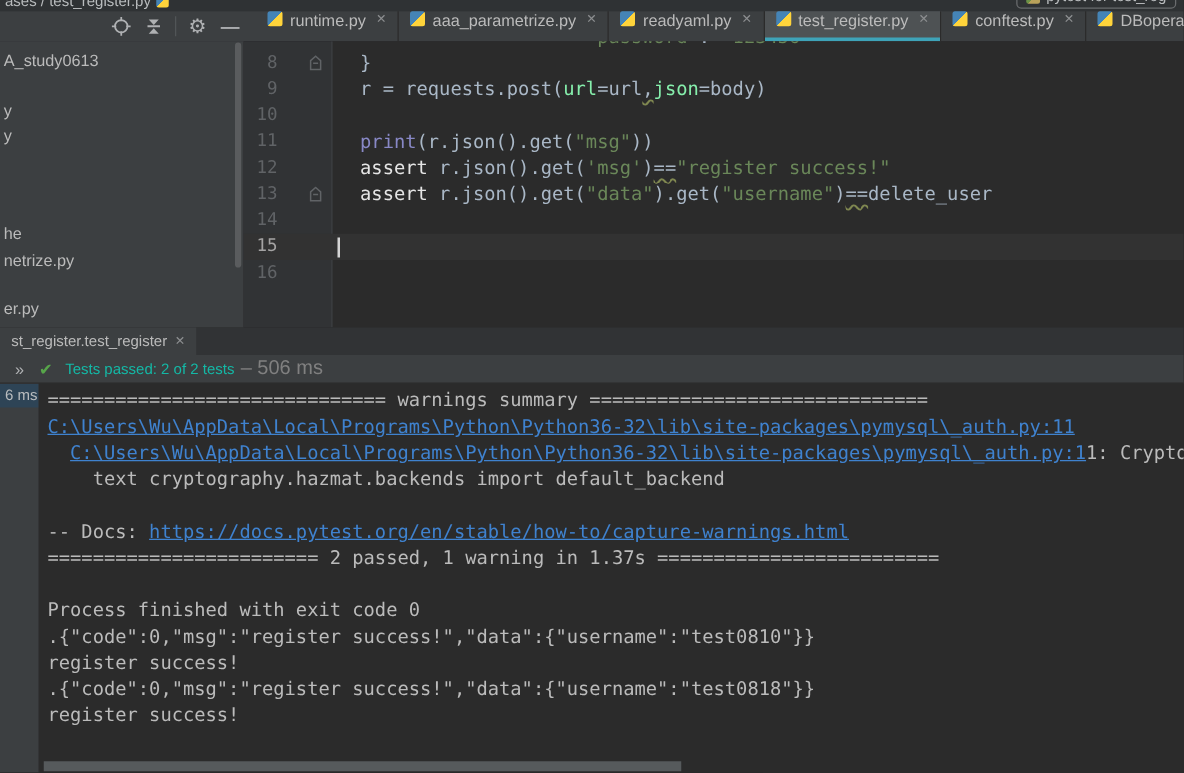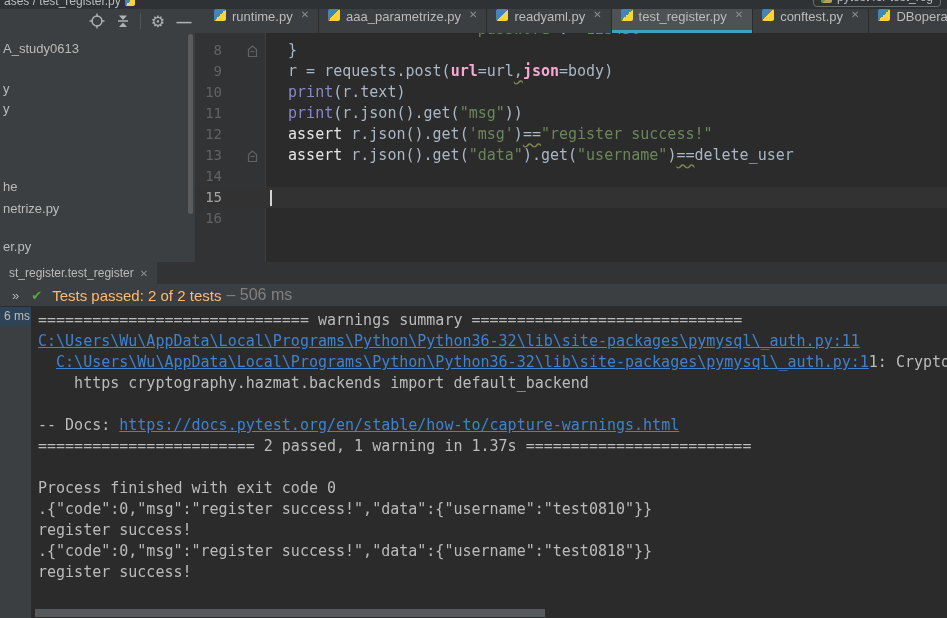--- a/index.html
+++ b/index.html
@@ -45,34 +45,34 @@
   .lnum { position:absolute; right:44px; top:0; height:21px; line-height:21px; color:#606366;
           font-family:"DejaVu Sans Mono", monospace; font-size:14px; }
   .eline.current .lnum { color:#a4a3a3; }
   .fold { position:absolute; left:52px; top:4px; }
   .code { font-family:"DejaVu Sans Mono", monospace; font-size:15px; white-space:pre; padding-left:4px;
           color:#a9b7c6; height:21px; line-height:21px; position:relative; }
   .seg-p  { color:#a9b7c6; }
   .seg-kw { color:#e5e5e5; }
   .seg-bi { color:#8888c6; }
   .seg-s  { color:#6a8759; }
-  .seg-ka { color:#f9a8d4;font-weight:bold; }
+  .seg-ka { color:#86efac; }
   .wavy { text-decoration:underline wavy #7f8750; text-underline-offset:3px; text-decoration-skip-ink:none; }
   #caret { display:inline-block; width:2px; height:16px; background:#d4d4d4; vertical-align:middle; }
 
   
   #btabbar { position:absolute; left:0; top:262px; width:947px; height:22px; background:#313335;text-align:center; }
   #btab { position:absolute; left:0; top:0; height:22px; background:#3c3f41; display:flex; align-items:center; gap:6px;
           padding:0 9px; color:#bbbbbb; font-size:12px; }
   #btab .close { color:#8c8e90; font-size:10px; }
   #statusrow { position:absolute; left:0; top:284px; width:947px; height:23px; background:#3c3f41;
                display:flex; align-items:center; border-bottom:1px solid #2b2b2b; }
   #chevrons { color:#afb1b3; font-size:13px; margin-left:12px; letter-spacing:-2px; }
   #checkmark { color:#57a64a; font-size:13px; margin-left:14px; }
-  #status-main { color:#fdba74; font-size:15px; margin-left:10px; }
+  #status-main { color:#14b8a6; font-size:12px; margin-left:10px; }
   #status-dur { color:#808080; font-size:16px; margin-left:5px; }
 
   
   #testcol { position:absolute; left:0; top:307px; width:31px; height:311px; background:#3c3f41; overflow:hidden; }
   #tree-duration { position:absolute; left:0; top:0; width:31px; height:19px; background:#2e4456; color:#b9bcbe;
                    font-size:12px; line-height:19px; text-align:right; padding-right:1px; white-space:nowrap; }
   #console { position:absolute; left:31px; top:307px; width:916px; height:311px; background:#2b2b2b; overflow:hidden; }
   #console-content { position:absolute; left:7px; top:3px; }
   .cline { height:21px; line-height:21px; font-family:"DejaVu Sans Mono", monospace; font-size:15px;
            white-space:pre; color:#bbbbbb; }
@@ -179,21 +179,20 @@
       <div class="eline">
         <div class="gcell">
           <span class="lnum">9</span>
         </div>
         <div class="code"><span class="seg-p">  r = requests.post(</span><span class="seg-ka">url</span><span class="seg-p">=url</span><span class="seg-p wavy">,</span><span class="seg-ka">json</span><span class="seg-p">=body)</span></div>
       </div>
       <div class="eline">
         <div class="gcell">
           <span class="lnum">10</span>
         </div>
-        <div class="code"><span class="seg-p">  </span><span class="seg-bi">print</span><span class="seg-p">(r.text)</span></div>
       </div>
       <div class="eline">
         <div class="gcell">
           <span class="lnum">11</span>
         </div>
         <div class="code"><span class="seg-p">  </span><span class="seg-bi">print</span><span class="seg-p">(r.json().get(</span><span class="seg-s">"msg"</span><span class="seg-p">))</span></div>
       </div>
       <div class="eline">
         <div class="gcell">
           <span class="lnum">12</span>
@@ -247,21 +246,21 @@
 
 <div id="testcol">
   <div id="tree-duration">6 ms</div>
 </div>
 
 <div id="console">
   <div id="console-content">
       <div class="cline"><span>============================== warnings summary ==============================</span></div>
       <div class="cline"><span class="clink">C:\Users\Wu\AppData\Local\Programs\Python\Python36-32\lib\site-packages\pymysql\_auth.py:11</span></div>
       <div class="cline"><span>  </span><span class="clink">C:\Users\Wu\AppData\Local\Programs\Python\Python36-32\lib\site-packages\pymysql\_auth.py:1</span><span>1: Crypto</span></div>
-      <div class="cline"><span>    https cryptography.hazmat.backends import default_backend</span></div>
+      <div class="cline"><span>    text cryptography.hazmat.backends import default_backend</span></div>
       <div class="cline">&nbsp;</div>
       <div class="cline"><span>-- Docs: </span><span class="clink">https://docs.pytest.org/en/stable/how-to/capture-warnings.html</span></div>
       <div class="cline"><span>======================== 2 passed, 1 warning in 1.37s =========================</span></div>
       <div class="cline">&nbsp;</div>
       <div class="cline"><span>Process finished with exit code 0</span></div>
       <div class="cline"><span>.{"code":0,"msg":"register success!","data":{"username":"test0810"}}</span></div>
       <div class="cline"><span>register success!</span></div>
       <div class="cline"><span>.{"code":0,"msg":"register success!","data":{"username":"test0818"}}</span></div>
       <div class="cline"><span>register success!</span></div>
     </div>

